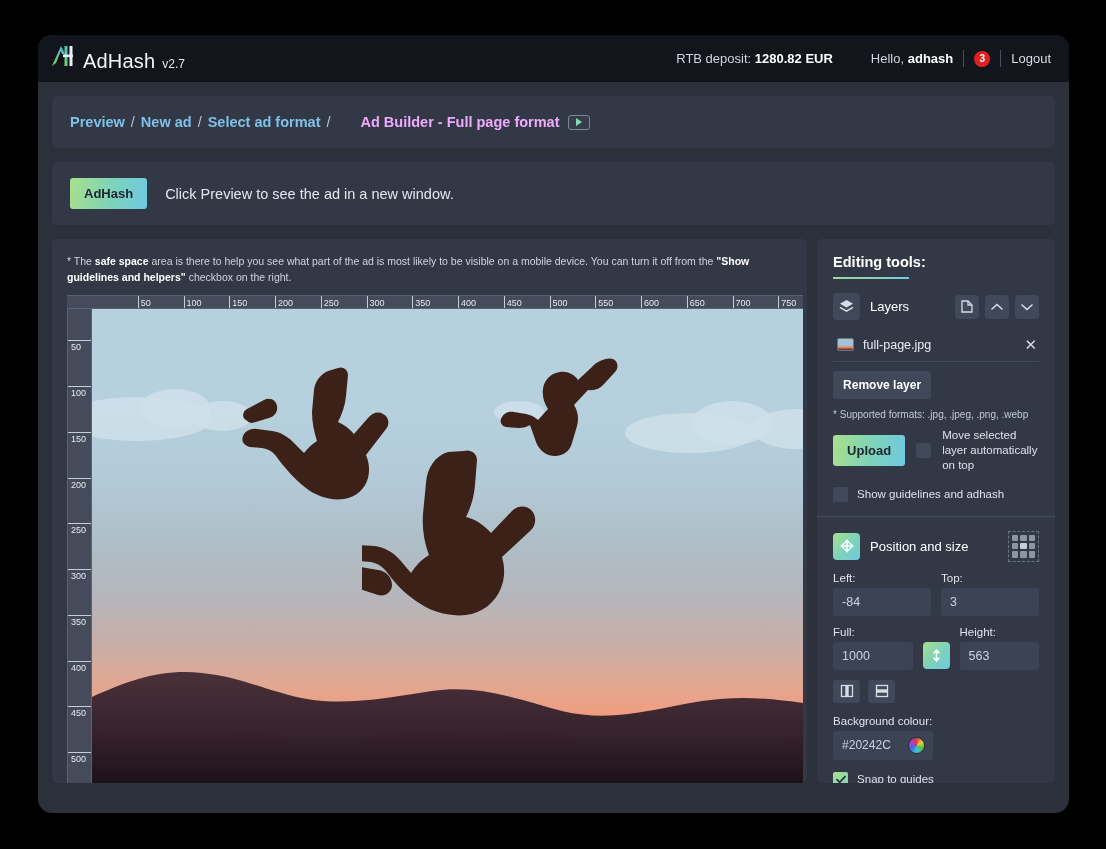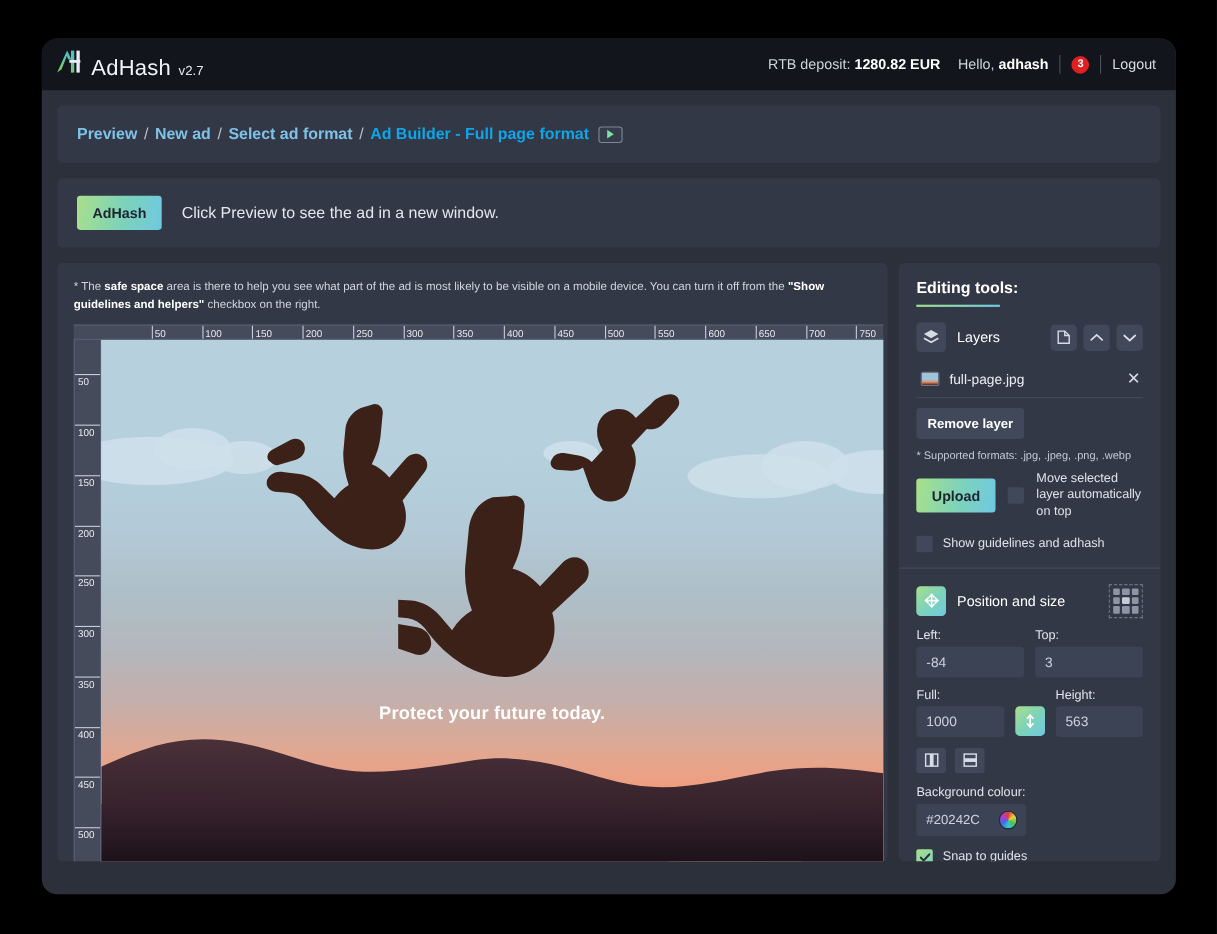--- a/index.html
+++ b/index.html
@@ -49,21 +49,21 @@
     font-size: 12px;
     font-weight: 400;
   }
   .header-right {
     display: flex;
     align-items: center;
     gap: 0;
     color: #d7dbe2;
     font-size: 13px;
   }
-  .rtb { margin-right: 16px; color:#cfd4dc; }
+  .rtb { margin-right: 38px; color:#cfd4dc; }
   .rtb b { color: #ffffff; font-weight: 700; }
   .hello { color:#cfd4dc; margin-right: 10px; }
   .hello b { color:#ffffff; font-weight:700; }
   .vdiv { width:1px; height:17px; background:#4a4f5c; }
   .notif-badge {
     width: 16px; height: 16px; border-radius: 50%;
     background: #e02020; color:#fff;
     font-size: 10px; font-weight: 700;
     display:flex; align-items:center; justify-content:center;
     margin: 0 10px;
@@ -77,21 +77,21 @@
     margin: 14px 14px 0 14px;
   }
   .breadcrumb-panel { padding: 18px 18px; }
   .breadcrumb {
     font-size: 14.5px;
     display: flex; align-items: center; gap: 0px;
     flex-wrap: nowrap;
   }
   .crumb-link { color: #7fc2e8; font-weight: 700; cursor: pointer; }
   .crumb-sep { color: #b9c0cc; margin: 0 6px; font-weight: 400; }
-  .crumb-current { color: #0ea5e9; font-weight: 700; }
+  .crumb-current { color: #f0abfc; font-weight: 700; margin-left: 24px; }
   .play-chip {
     display:inline-flex; align-items:center; justify-content:center;
     margin-left: 8px;
     width: 22px; height: 15px;
     border: 1px solid #7f8796;
     border-radius: 3px;
     background: #363c49;
   }
   .play-tri {
     width:0;height:0;
@@ -510,21 +510,20 @@
           <svg class="figure" style="left:496px;top:365px;width:0px;height:0px;"></svg>
           <svg class="figure" style="left:408px;top:44px;width:120px;height:110px;" viewBox="0 0 120 110">
             <path d="M113 6 C118 8 119 15 115 19 L104 31 C100 36 94 38 88 37 L74 52 C78 58 79 66 77 73 L72 90 C70 98 63 103 55 103 C46 103 39 97 36 89 L30 72 C27 74 23 75 19 75 L6 74 C1 73 -1 68 2 64 C4 60 9 58 14 59 L26 61 C31 62 35 64 38 67 L48 56 C44 50 42 43 43 36 C44 27 51 20 60 19 C67 18 74 21 78 27 L92 14 C97 8 107 4 113 6 Z"></path>
           </svg>
 
           <svg class="figure" style="left:270px;top:140px;width:190px;height:180px;" viewBox="0 0 190 180">
             <path d="M102 2 C108 0 115 4 115 11 L113 36 C112 48 109 58 104 68 C113 70 122 76 129 84 L150 62 C156 56 165 56 170 62 C175 68 174 77 168 82 L140 108 C143 118 143 129 139 139 C133 154 120 164 104 166 C86 168 68 162 54 152 C42 144 32 133 24 122 C20 117 15 114 9 113 L-2 112 L-2 96 L12 97 C22 98 31 103 38 111 L49 124 C54 116 60 110 67 106 C62 93 60 79 61 65 L64 34 C65 19 73 7 86 3 Z"></path>
             <path d="M-2 118 L16 121 C24 122 30 128 30 136 C30 143 23 148 16 146 L-2 140 Z"></path>
           </svg>
 
-          <div class="ad-text ad-headline">Protect your future today.</div>
         </div>
       </div>
     </div>
 
     <div class="tools-panel">
       <div class="tools-title">Editing tools:</div>
       <div class="title-underline"></div>
 
       
       <div class="sect-head">

